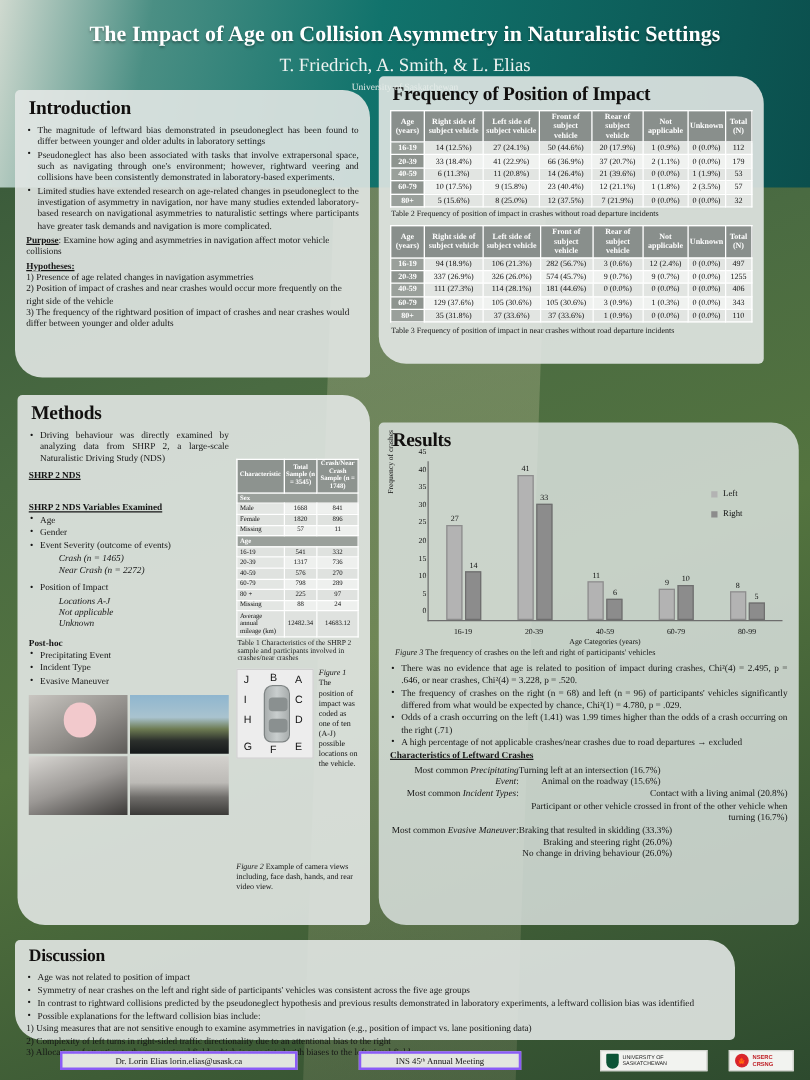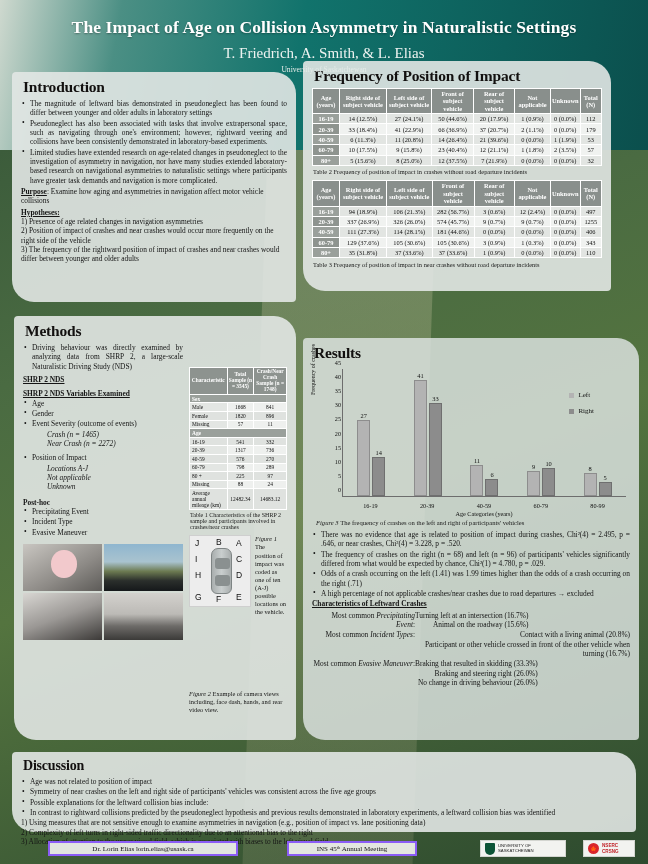--- a/index.html
+++ b/index.html
@@ -56,21 +56,21 @@
   .txt { font-size: 7.4px; line-height: 1.26; color: #151515; }
   .u { text-decoration: underline; font-weight: bold; }
   .ital { font-style: italic; }
   .bld { font-weight: bold; }
 
   
   #intro  { left: 12px;  top: 72px;  width: 284px; height: 230px; }
   #freq   { left: 303px; top: 61px;  width: 308px; height: 230px; }
   #methods{ left: 14px;  top: 316px; width: 282px; height: 424px; }
   #results{ left: 303px; top: 338px; width: 336px; height: 402px; }
-  #discuss{ left: 12px;  top: 752px; width: 624px; height: 80px; }
+  #discuss{ left: 12px;  top: 752px; width: 576px; height: 80px; }
 
   
   table.dt { border-collapse: collapse; width: 100%; font-size: 6.4px; }
   table.dt th {
     background: #898f8c; color: #fff; font-weight: bold; text-align: center;
     border: 1px solid #fff; padding: 1px 1px; line-height: 1.15; vertical-align: middle;
   }
   table.dt td {
     text-align: center; border: 1px solid #fff; padding: 1.2px 1px; color: #111;
     background: #f0f2f0;
@@ -325,21 +325,21 @@
 </div>
 
 <div class="panel" id="methods">
   <h2>Methods</h2>
   <div style="display:flex; gap:6px;">
     <div style="width:160px;">
       <ul class="b">
           <li>Driving behaviour was directly examined by analyzing data from SHRP 2, a large-scale Naturalistic Driving Study (NDS)</li>
         </ul>
       <div class="txt u" style="margin-top:4px;">SHRP 2 NDS</div>
-      <div class="txt u" style="margin-top:5px;">SHRP 2 NDS Variables Examined</div>
+      <div class="txt u" style="margin-top:17px;">SHRP 2 NDS Variables Examined</div>
       <ul class="b">
         <li>Age</li>
         <li>Gender</li>
         <li>Event Severity (outcome of events)</li>
       </ul>
       <div class="txt ital" style="padding-left:24px;">Crash (n = 1465)</div>
       <div class="txt ital" style="padding-left:24px;">Near Crash (n = 2272)</div>
       <ul class="b" style="margin-top:5px;">
           <li>Position of Impact</li>
         </ul>
@@ -568,22 +568,22 @@
         </div>
       </div>
     </div>
 </div>
 
 <div class="panel" id="discuss">
   <h2 style="font-size:14px;">Discussion</h2>
   <ul class="b">
     <li>Age was not related to position of impact</li>
     <li>Symmetry of near crashes on the left and right side of participants' vehicles was consistent across the five age groups</li>
+    <li>In contrast to rightward collisions predicted by the pseudoneglect hypothesis and previous results demonstrated in laboratory experiments, a leftward collision bias was identified</li>
     <li>Possible explanations for the leftward collision bias include:</li>
-    <li>In contrast to rightward collisions predicted by the pseudoneglect hypothesis and previous results demonstrated in laboratory experiments, a leftward collision bias was identified</li>
   </ul>
   <div class="txt">1)  Using measures that are not sensitive enough to examine asymmetries in navigation (e.g., position of impact vs. lane positioning data)</div>
   <div class="txt">2)  Complexity of left turns in right-sided traffic directionality due to an attentional bias to the right</div>
   <div class="txt">3)  Allocation of attention to the upper visual field, which is associated with biases to the left visual field</div>
 </div>
 
 <div class="footer">
   <div class="fbox" id="f-email">Dr. Lorin Elias lorin.elias@usask.ca</div>
   <div class="fbox" id="f-meet">INS 45ᵗʰ Annual Meeting</div>
   <div class="logo" id="logo-usask">

